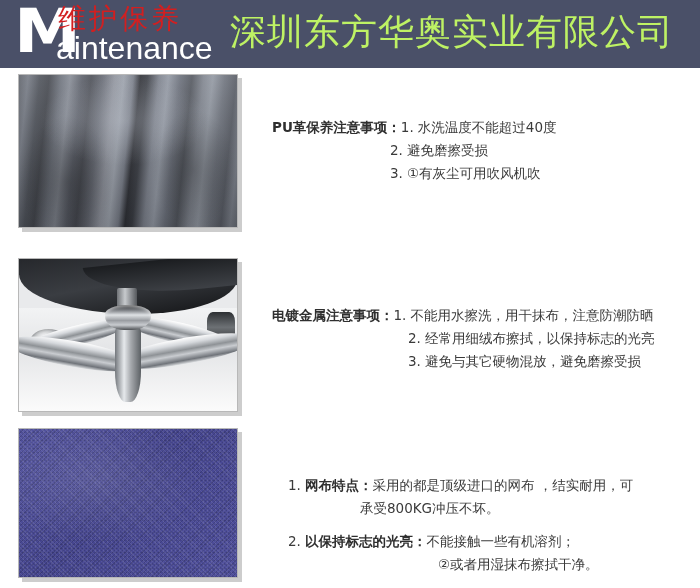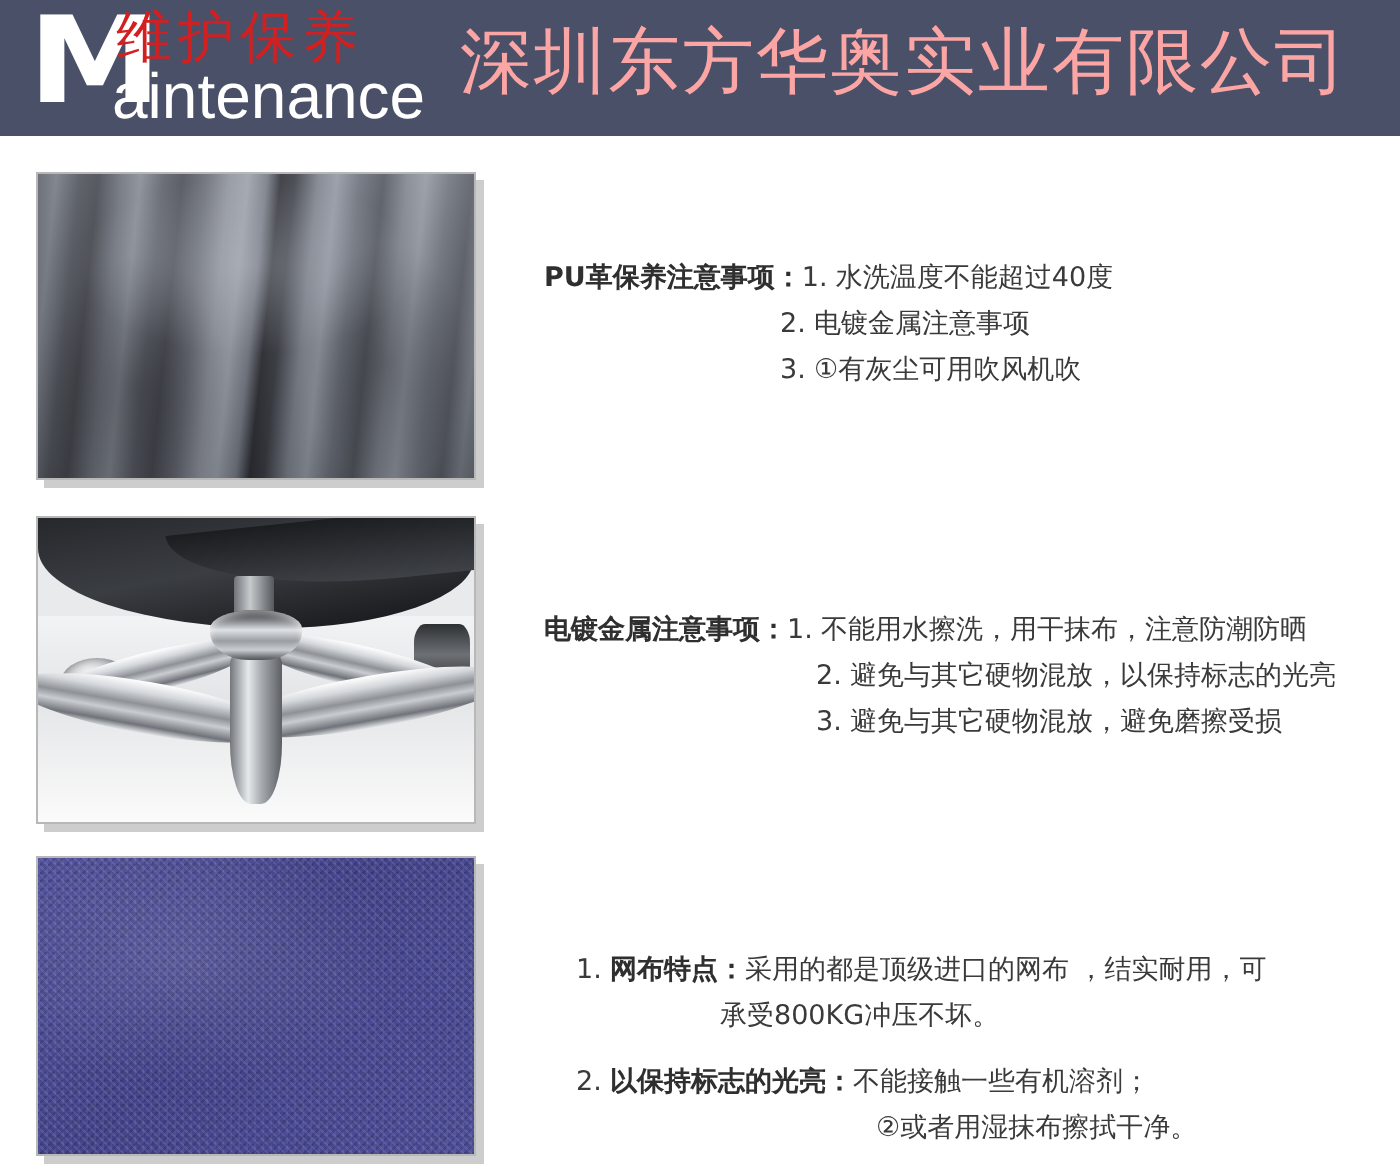--- a/index.html
+++ b/index.html
@@ -47,30 +47,30 @@
     line-height:30px;
     color:#ffffff;
     letter-spacing:0px;
     font-weight:normal;
   }
   .company{
     position:absolute;left:230px;top:8px;
     font-family:"DejaVu Sans","Liberation Sans",sans-serif;
     font-size:36px;
     line-height:48px;
-    color:#fca5a5;
+    color:#bef264;
     letter-spacing:1px;
     white-space:nowrap;
   }
 
   
   .content{position:absolute;left:0;top:68px;width:700px;height:520px;}
 
   .row{position:absolute;left:0;width:700px;}
-  .row1{top:12px;height:170px;}
+  .row1{top:0;height:170px;}
   .row2{top:182px;height:172px;}
   .row3{top:354px;height:166px;}
 
   
   .thumb{
     position:absolute;
     left:18px;
     width:218px;
     border:1px solid #b8b8b8;
     box-shadow:4px 4px 0 0 #cdcdcd;
@@ -223,21 +223,21 @@
     <div class="thumb t1">
       <div class="thumb-inner">
         <div class="pu-leather"></div>
       </div>
     </div>
     <div class="txtblock txt1">
       <span class="tline">
         <span class="lbl">PU革保养注意事项：</span><span class="num">1.</span><span>水洗温度不能超过40度</span>
       </span>
       <span class="tline">
-        <span class="gap-lbl"></span><span class="num">2.</span><span>电镀金属注意事项</span>
+        <span class="gap-lbl"></span><span class="num">2.</span><span>避免磨擦受损</span>
       </span>
       <span class="tline">
         <span class="gap-lbl"></span><span class="num">3.</span><span>①有灰尘可用吹风机吹</span>
       </span>
     </div>
   </div>
 
   <div class="row row2">
     <div class="thumb t2">
       <div class="thumb-inner">
@@ -255,21 +255,21 @@
           <div class="cyl"></div>
           <div class="collar"></div>
         </div>
       </div>
     </div>
     <div class="txtblock txt2">
       <span class="tline">
         <span class="lbl">电镀金属注意事项：</span><span class="num">1.</span><span>不能用水擦洗，用干抹布，注意防潮防晒</span>
       </span>
       <span class="tline">
-        <span class="gap-lbl2"></span><span class="num">2.</span><span>避免与其它硬物混放，以保持标志的光亮</span>
+        <span class="gap-lbl2"></span><span class="num">2.</span><span>经常用细绒布擦拭，以保持标志的光亮</span>
       </span>
       <span class="tline">
         <span class="gap-lbl2"></span><span class="num">3.</span><span>避免与其它硬物混放，避免磨擦受损</span>
       </span>
     </div>
   </div>
 
   <div class="row row3">
     <div class="thumb t3">
       <div class="thumb-inner">

